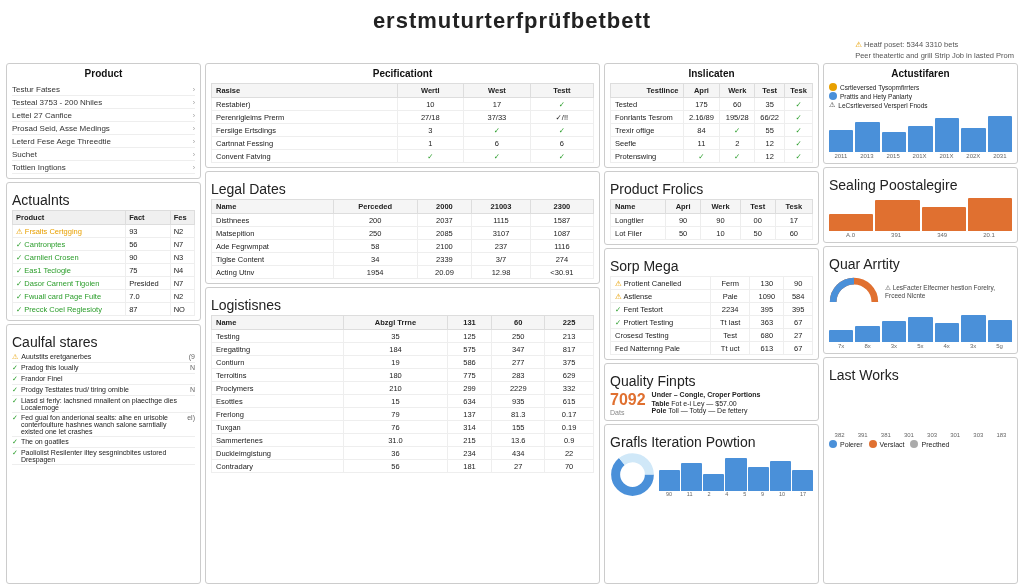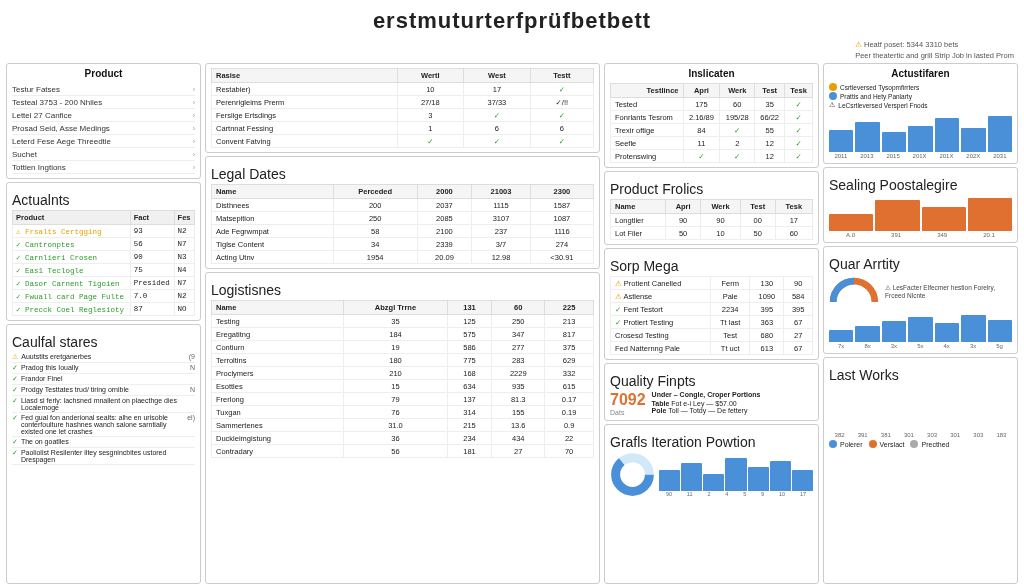--- a/index.html
+++ b/index.html
@@ -65,21 +65,21 @@
     .list-item .arrow { color: #999; font-size: 7px; }
     .section-subtitle {
       font-size: 14px;
       font-weight: normal;
       margin: 5px 0 2px 0;
       color: #222;
     }
     
     .attr-table { width: 100%; border-collapse: collapse; font-size: 7.5px; }
     .attr-table th { background: #f0f0f0; padding: 2px 3px; text-align: left; border: 1px solid #ddd; }
-    .attr-table td { padding: 1.5px 3px; border: 1px solid #eee; font-family: Liberation Mono, monospace; }
+    .attr-table td { padding: 1.5px 3px; border: 1px solid #eee; }
     
     .mid-col {
       display: flex;
       flex-direction: column;
       gap: 3px;
     }
     .spec-table { width: 100%; border-collapse: collapse; font-size: 7.5px; }
     .spec-table th { background: #f5f5f5; padding: 2px 4px; border: 1px solid #ddd; text-align: center; }
     .spec-table td { padding: 1.5px 4px; border: 1px solid #eee; text-align: center; }
     .spec-table td:first-child { text-align: left; }
@@ -238,20 +238,21 @@
             <span style="color:#2a9d2a;flex-shrink:0;">✓</span>
             <span style="flex:1;padding:0 3px;word-break:break-word;">Paoliolist Resilenter iltey sesgnincbites ustored Drespagen</span>
             <span style="color:#666;"></span>
           </div>
         </div>
     </div>
   </div>
 
   <div class="mid-col">
     <div class="panel">
+      <div class="panel-title">Pecificationt</div>
       <table class="spec-table">
         <thead>
           <tr>
             <th style="text-align:left;">Rasise</th>
             <th>Wertl</th>
             <th>West</th>
             <th>Testt</th>
           </tr>
         </thead>
         <tbody id="specs-tbody">
@@ -378,21 +379,21 @@
             <tr>
               <td>Terroltins</td>
               <td>180</td>
               <td>775</td>
               <td>283</td>
               <td>629</td>
             </tr>
             <tr>
               <td>Proclymers</td>
               <td>210</td>
-              <td>168</td>
+              <td>299</td>
               <td>2229</td>
               <td>332</td>
             </tr>
             <tr>
               <td>Esottles</td>
               <td>15</td>
               <td>634</td>
               <td>935</td>
               <td>615</td>
             </tr>

